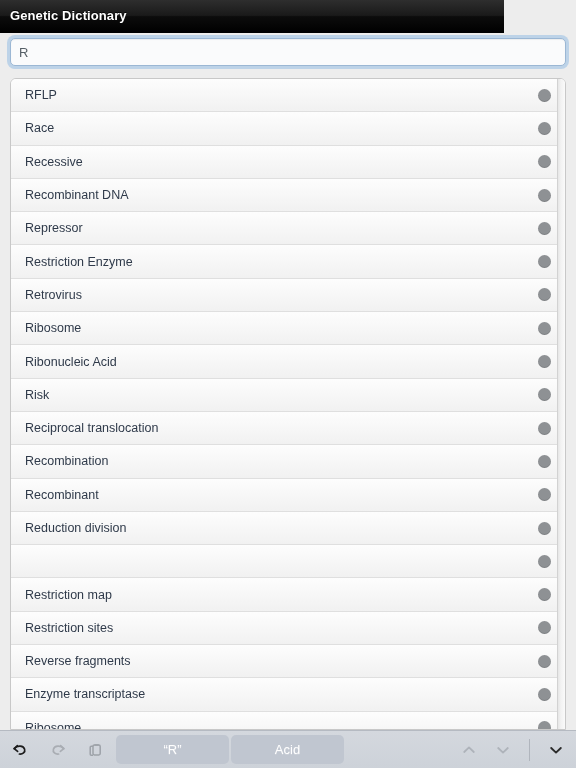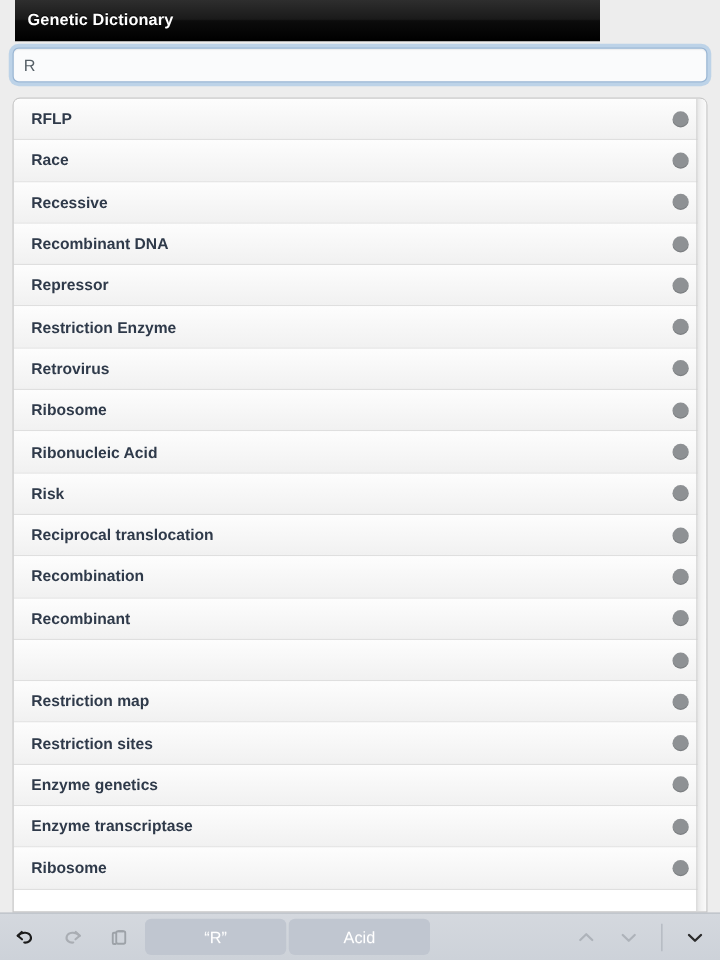--- a/index.html
+++ b/index.html
@@ -18,22 +18,22 @@
     position: relative;
     width: 576px;
     height: 768px;
     overflow: hidden;
     background: #ededed;
   }
 
   
   #titlebar {
     position: absolute;
-    left: 12px; top: 0;
-    width: 468px;
+    left: 0; top: 0;
+    width: 504px;
     height: 33px;
     background: linear-gradient(to bottom, #2e2e2e 0%, #1a1a1a 48%, #0c0c0c 52%, #000000 100%);
     border-bottom: 1px solid #000;
     box-sizing: border-box;
     padding-left: 24px;
   }
   #titlebar .title {
     position: absolute;
     left: 10px;
     top: 8px;
@@ -97,21 +97,21 @@
     box-sizing: border-box;
     border-bottom: 1px solid #dfdfdf;
     background: linear-gradient(to bottom, #fdfdfd 0%, #f7f7f7 50%, #f1f1f1 100%);
     display: flex;
     align-items: center;
   }
   .row .label {
     position: absolute;
     left: 14px;
     font-size: 12.5px;
-    font-weight: bold;
+    font-weight: normal;
     color: #2f3a4a;
     white-space: nowrap;
   }
   .row .dot {
     position: absolute;
     right: 14px;
     width: 13px;
     height: 13px;
     border-radius: 50%;
     background: #8e9194;
@@ -251,32 +251,36 @@
         </div>
         <div class="row">
           <span class="label">Recombination</span>
           <span class="dot"></span>
         </div>
         <div class="row">
           <span class="label">Recombinant</span>
           <span class="dot"></span>
         </div>
         <div class="row">
+          <span class="label">Reduction division</span>
+          <span class="dot"></span>
+        </div>
+        <div class="row">
           <span class="dot"></span>
         </div>
         <div class="row">
           <span class="label">Restriction map</span>
           <span class="dot"></span>
         </div>
         <div class="row">
           <span class="label">Restriction sites</span>
           <span class="dot"></span>
         </div>
         <div class="row">
-          <span class="label">Enzyme genetics</span>
+          <span class="label">Reverse fragments</span>
           <span class="dot"></span>
         </div>
         <div class="row">
           <span class="label">Enzyme transcriptase</span>
           <span class="dot"></span>
         </div>
         <div class="row">
           <span class="label">Ribosome</span>
           <span class="dot"></span>
         </div>

